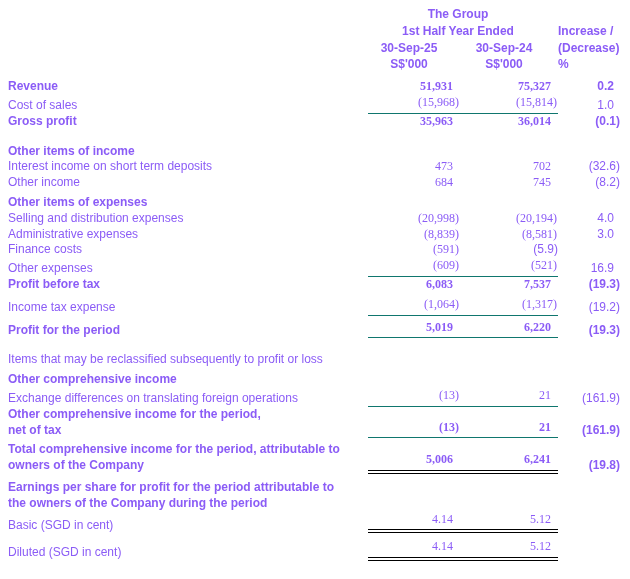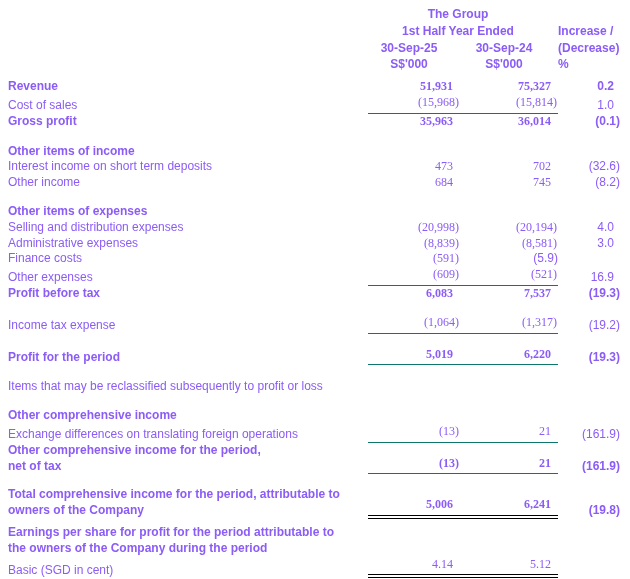--- a/index.html
+++ b/index.html
@@ -26,21 +26,21 @@
   .num.neg { padding-right: 1px; }
   .pct { text-align: right; padding-right: 6px; }
   .pct.neg { padding-right: 0; }
   .span2 { grid-column: 2 / 4; text-align: center; padding-right: 10px; }
   .hdate { text-align: center; padding-right: 10px; }
   .hpct { text-align: left; padding-right: 0; }
   .bold { font-weight: bold; }
   .ru  { border-bottom: 1px solid #0f766e; padding-bottom: 2px; }
   .ru2 { border-bottom: 4px double #000; padding-bottom: 2px; }
   .gap-sm { margin-top: 6px; }
-  .gap-md { margin-top: 13px; }
+  .gap-md { margin-top: 4px; }
   .gap-lg { margin-top: 14px; }
   #rows { margin-top: 6px; }
 </style>
 </head>
 <body>
 
 <div class="page">
 
   <div>
     <div class="row hrow">

